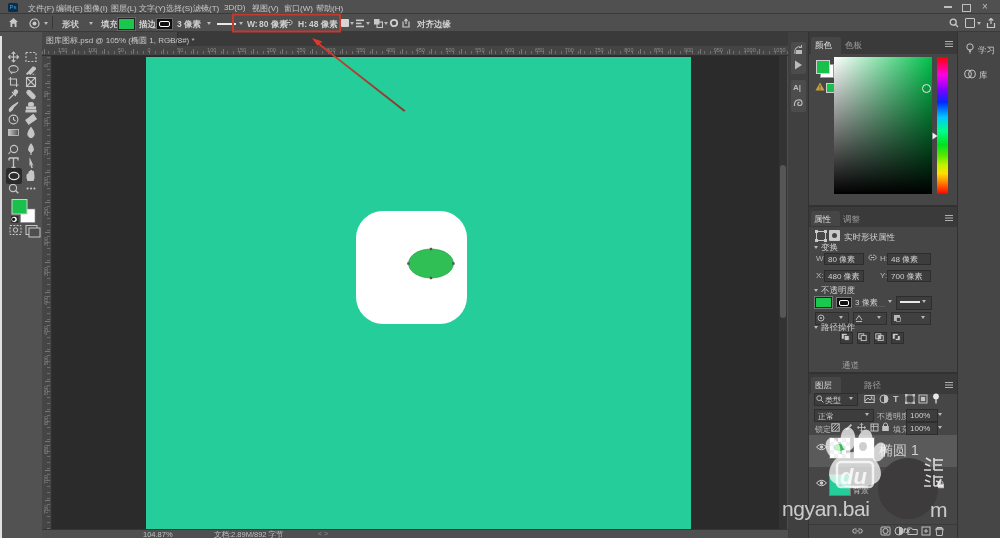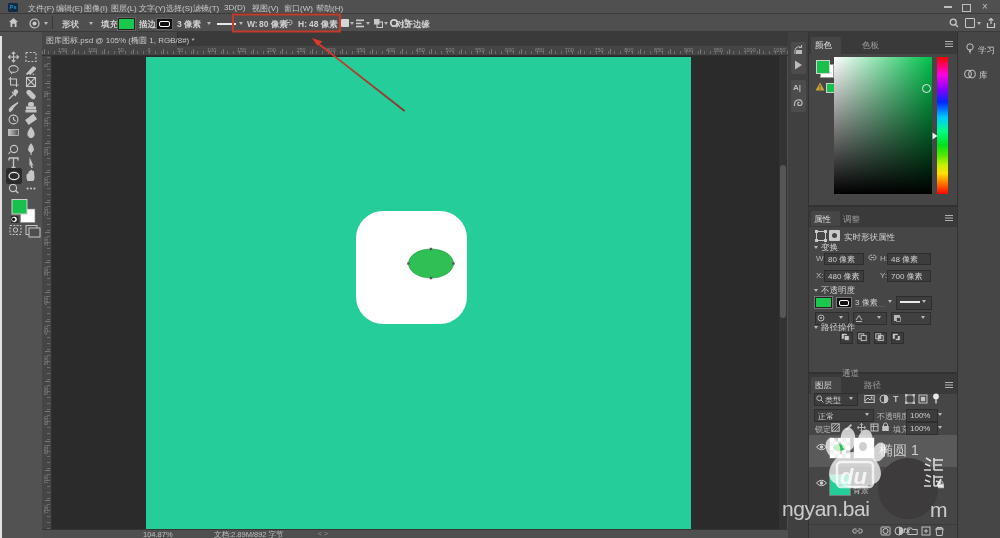--- a/index.html
+++ b/index.html
@@ -90,21 +90,21 @@
     </svg>
   <div class="a chd" style="left:384px;top:7.5px;"></div>
   <svg class="a" style="left:389px;top:4px;" width="10" height="10" viewBox="0 0 10 10">
       <circle cx="5" cy="5" r="3.2" fill="none" stroke="#d0d0d0" stroke-width="1.8"></circle>
     </svg>
   <svg class="a" style="left:401px;top:3.5px;" width="10" height="11" viewBox="0 0 10 11">
       <path d="M2 3.5 L2 9 L8 9 L8 3.5" fill="none" stroke="#c9c9c9" stroke-width="1.2"></path>
       <path d="M3.5 3 L5 1.2 L6.5 3" fill="none" stroke="#c9c9c9" stroke-width="1.2"></path>
       <path d="M5 1.5 L5 6" stroke="#c9c9c9" stroke-width="1.2"></path>
     </svg>
-  <div class="a tx" style="left:396px;top:4.5px;font-size:8.5px;">对齐边缘</div>
+  <div class="a tx" style="left:417px;top:4.5px;font-size:8.5px;">对齐边缘</div>
 
   <svg class="a" style="left:949px;top:4px;" width="10" height="10" viewBox="0 0 10 10">
       <circle cx="4.2" cy="4.2" r="3" fill="none" stroke="#c9c9c9" stroke-width="1.3"></circle>
       <line x1="6.5" y1="6.5" x2="9" y2="9" stroke="#c9c9c9" stroke-width="1.3"></line>
     </svg>
   <div class="a" style="left:965px;top:4px;width:8px;height:8px;border:1.5px solid #c9c9c9;border-radius:1px;"></div>
   <div class="a chd" style="left:977px;top:7.5px;"></div>
   <svg class="a" style="left:986px;top:3.5px;" width="10" height="11" viewBox="0 0 10 11">
       <path d="M5 0.5 L5 6 M2.8 2.5 L5 0.5 L7.2 2.5" stroke="#c9c9c9" stroke-width="1.2" fill="none"></path>
       <path d="M1.5 5 L1.5 9.5 L8.5 9.5 L8.5 5" stroke="#c9c9c9" stroke-width="1.2" fill="none"></path>
@@ -327,21 +327,21 @@
   <svg class="a" style="left:5px;top:66px;" width="11" height="11" viewBox="0 0 11 11">
       <path d="M1.5 8 Q1 3 4.5 2 Q8.5 1 9 4.5 Q9.3 7.5 6.5 7.5 Q4.5 7.5 4.8 5.5 Q5 4 6.5 4.5" stroke="#bbb" fill="none" stroke-width="1.2"></path>
     </svg>
 </div>
 <div id="rpanels" class="a" style="left:809px;top:32px;width:148px;height:455px;">
   
   <div class="a" style="left:0;top:0;width:148px;height:173px;background:#464646;"></div>
   <div class="a" style="left:0;top:0;width:148px;height:22px;background:#3a3a3a;"></div>
   <div class="a" style="left:2px;top:5px;width:30px;height:17px;background:#464646;border-radius:2px 2px 0 0;"></div>
   <div class="a tx" style="left:6px;top:8px;font-size:8.5px;color:#dedede;">颜色</div>
-  <div class="a tx" style="left:36px;top:8px;font-size:8.5px;color:#9f9f9f;margin-left:17px;">色板</div>
+  <div class="a tx" style="left:36px;top:8px;font-size:8.5px;color:#9f9f9f;">色板</div>
   <div class="a" style="left:136px;top:9px;width:8px;height:1.2px;background:#b0b0b0;box-shadow:0 2.5px #b0b0b0,0 5px #b0b0b0;"></div>
   
   <div class="a" style="left:11px;top:32px;width:12px;height:12px;background:#fff;border:0.5px solid #999;"></div>
   <div class="a" style="left:7px;top:28px;width:12px;height:12px;background:#17c14b;border:1px solid #d0d0d0;"></div>
   <svg class="a" style="left:6px;top:50px;" width="10" height="9" viewBox="0 0 10 9">
       <path d="M5 0.5 L9.5 8.5 L0.5 8.5 Z" fill="#c9a23a"></path>
       <text x="5" y="8" font-size="7" text-anchor="middle" fill="#333">!</text>
     </svg>
   <div class="a" style="left:17px;top:51px;width:9px;height:8px;background:#17c14b;border:1px solid #cfcfcf;"></div>
   
@@ -451,21 +451,21 @@
       <rect x="0.8" y="0.8" width="5" height="5" fill="#c9c9c9"></rect>
       <rect x="3.2" y="2.6" width="5" height="5" fill="#c9c9c9" stroke="#383838" stroke-width="0.8"></rect>
       <rect x="3.2" y="2.6" width="2.6" height="3.2" fill="#383838"></rect>
     </svg>
 
   
   <div class="a" style="left:0;top:340px;width:148px;height:166px;background:#464646;border-top:2px solid #323232;box-sizing:border-box;"></div>
   <div class="a" style="left:0;top:342px;width:148px;height:20px;background:#3a3a3a;"></div>
   <div class="a" style="left:2px;top:345px;width:30px;height:17px;background:#464646;border-radius:2px 2px 0 0;"></div>
   <div class="a tx" style="left:6px;top:348px;font-size:8.5px;color:#dedede;">图层</div>
-  <div class="a tx" style="left:33px;top:336px;font-size:8.5px;color:#9f9f9f;">通道</div>
+  <div class="a tx" style="left:33px;top:328px;font-size:8.5px;color:#9f9f9f;">通道</div>
   <div class="a tx" style="left:55px;top:348px;font-size:8.5px;color:#9f9f9f;">路径</div>
   <div class="a" style="left:136px;top:350px;width:8px;height:1.2px;background:#b0b0b0;box-shadow:0 2.5px #b0b0b0,0 5px #b0b0b0;"></div>
   
   <div class="a fld" style="left:5px;top:361px;width:42px;height:11px;"></div>
   <svg class="a" style="left:7px;top:363px;" width="8" height="8" viewBox="0 0 8 8">
       <circle cx="3.2" cy="3.2" r="2.4" fill="none" stroke="#b8b8b8"></circle>
       <line x1="5" y1="5" x2="7.5" y2="7.5" stroke="#b8b8b8"></line>
     </svg>
   <div class="a tx" style="left:16px;top:363px;font-size:8px;">类型</div>
   <div class="a chd" style="left:40px;top:365px;"></div>

